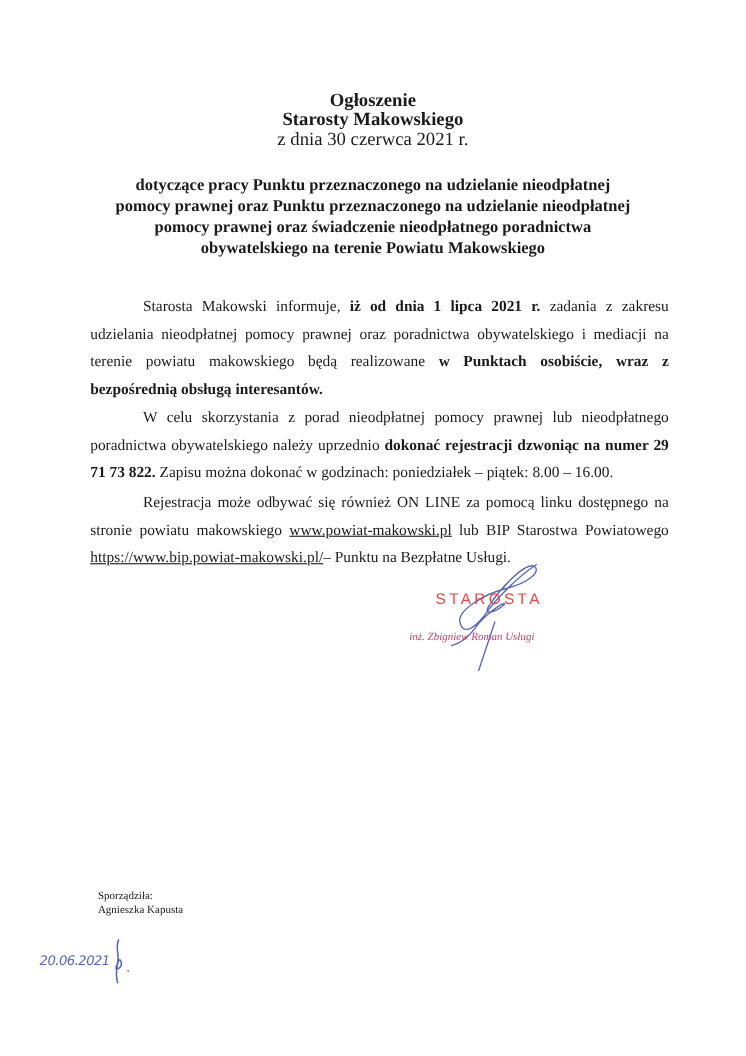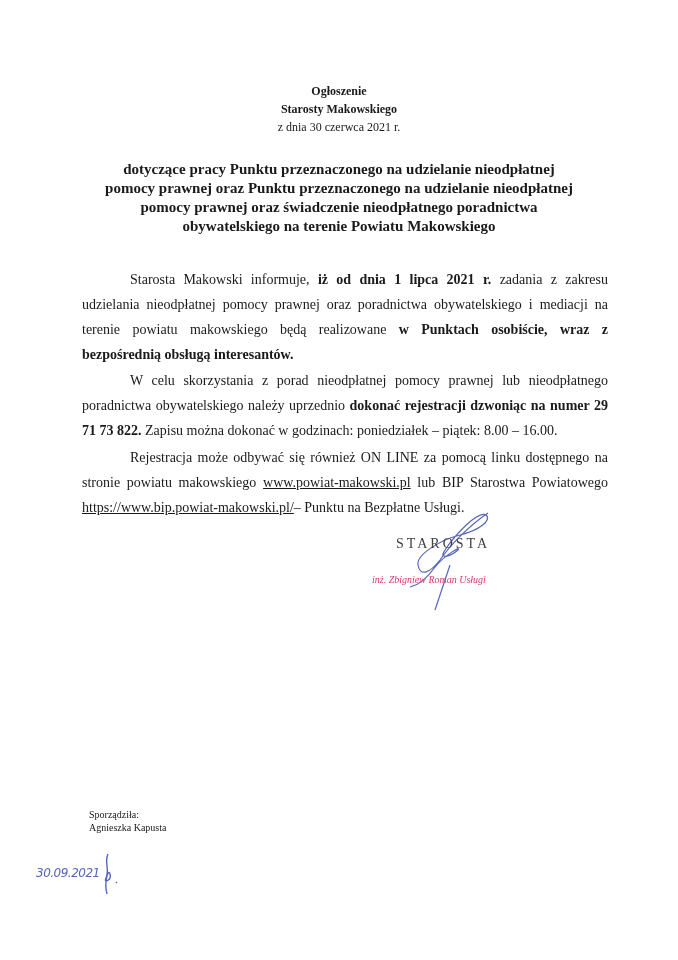--- a/index.html
+++ b/index.html
@@ -1,33 +1,33 @@
 <!DOCTYPE html>
 <html><head>
 <meta charset="utf-8">
 <style>
   html, body { margin: 0; padding: 0; background: #ffffff; }
   body { width: 678px; height: 960px; position: relative; overflow: hidden;
          font-family: "Liberation Serif", serif; color: #1a1a1a; }
   .page { position: absolute; left: 0; top: 0; width: 678px; height: 960px; background: #fff; }
 
-  .hdr { position: absolute; left: 0; width: 678px; text-align: center; font-size: 12px; line-height: 18px; }
+  .hdr { position: absolute; left: 0; width: 678px; text-align: center; font-size: 17px; line-height: 18px; }
   .hdr .b { font-weight: bold; }
 
   .subject { position: absolute; left: 90px; width: 498px; top: 160px; text-align: center;
              font-weight: bold; font-size: 15px; line-height: 19px; }
 
   .body { position: absolute; left: 82px; width: 526px; font-size: 14px; line-height: 25px;
           text-align: justify; }
   .body p { margin: 0; text-indent: 48px; }
   .body b { font-weight: bold; }
   .body a { color: #1a1a1a; text-decoration: underline; }
 
-  .stamp { position: absolute; left: 396px; top: 536px; color: #404040; font-size: 14px;
-           letter-spacing: 3px; font-family: Liberation Serif, serif; }
+  .stamp { position: absolute; left: 396px; top: 536px; color: #ef4444; font-size: 14px;
+           letter-spacing: 3px; font-family: Liberation Sans, sans-serif; }
   .stamp-name { position: absolute; left: 372px; top: 574px; color: #d9376a; font-size: 10px;
                 font-style: italic; font-family: "Liberation Serif", serif; }
   .sig { position: absolute; left: 400px; top: 505px; }
 
   .prep { position: absolute; left: 89px; top: 808px; font-size: 10px; line-height: 13px;
           font-family: "Liberation Serif", serif; }
   .date-hand { position: absolute; left: 36px; top: 866px; color: #5566bb; font-size: 12px;
                font-style: italic; font-family: "DejaVu Sans", sans-serif; letter-spacing: -0.5px; }
   .paraph { position: absolute; left: 96px; top: 852px; }
 </style>
@@ -59,18 +59,18 @@
     <path d="M88 8 C70 20 50 40 40 55 C30 68 20 72 18 60 C16 50 40 35 60 30 C80 25 92 15 86 10 C78 5 55 30 45 45 C38 55 50 52 58 45 C62 40 45 50 35 62 C28 72 20 80 10 82 M50 60 C45 75 40 90 35 105" stroke="#5566bb" stroke-width="1.2" fill="none"></path>
   </svg>
   <div class="stamp">STAROSTA</div>
   <div class="stamp-name">inż. Zbigniew Roman Usługi</div>
 
   <div class="prep">
     <div>Sporządziła:</div>
     <div>Agnieszka Kapusta</div>
   </div>
 
-  <div class="date-hand">30.09.2021</div>
+  <div class="date-hand">20.06.2021</div>
   <svg class="paraph" width="30" height="45" viewBox="0 0 30 45">
     <path d="M12 2 C8 10 14 18 10 26 C7 32 16 28 14 22 C12 16 8 30 11 42 M20 30 L21 31" stroke="#5566bb" stroke-width="1.4" fill="none"></path>
   </svg>
 
 </div>
 
 </body></html>

